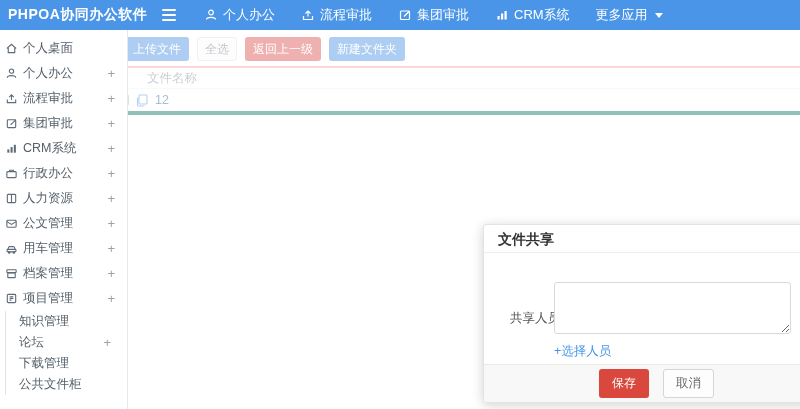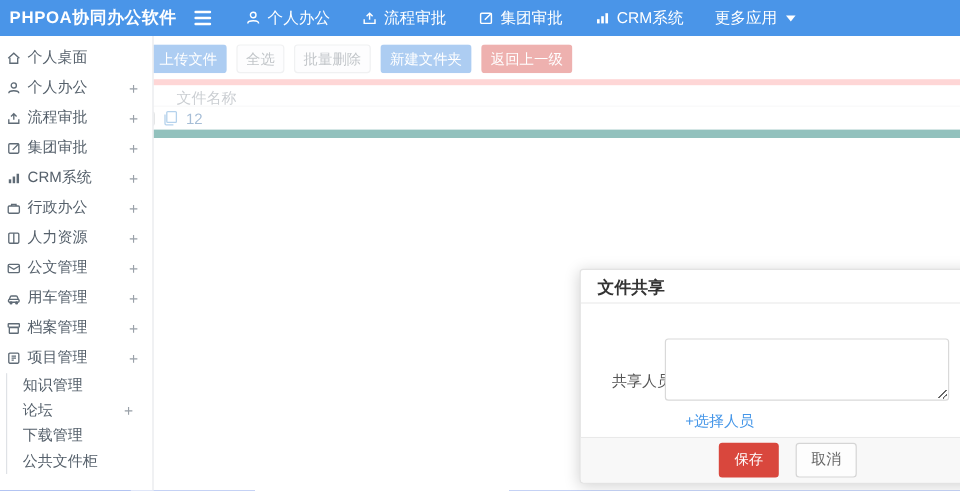--- a/index.html
+++ b/index.html
@@ -38,43 +38,43 @@
                 border-bottom:1px solid #f0f1f2; font-size:12.5px; color:#98a1ab; }
   .toolbar { display:flex; gap:8px; padding:7px 0 0 16px; }
   .btn { height:24px; line-height:22px; font-size:12px; padding:0 7px; border-radius:3px;
          cursor:pointer; border:1px solid transparent; display:flex; align-items:center; gap:4px; white-space:nowrap; }
   .btn-primary { background:#4a90e2; color:#fff; }
   .btn-default { background:#fafbfc; border-color:#dddfe2; color:#777f88; }
   .btn-danger  { background:#d9534f; color:#fff; }
   .btn .caret-gray { width:0; height:0; border-left:3.5px solid transparent; border-right:3.5px solid transparent;
                      border-top:4px solid #8a939c; }
   .ftable { margin-top:5px; }
-  .ftable-head { height:23px; line-height:23px; border-top:5px solid #fca5a5; border-bottom:1px solid #f0f1f2;
-                 padding-left:38px; font-size:12.5px; color:#8b939c; }
+  .ftable-head { height:23px; line-height:23px; border-top:2px solid #fca5a5; border-bottom:1px solid #f0f1f2;
+                 padding-left:38px; font-size:12.5px; color:#8b939c;font-family:Liberation Mono, monospace; }
   .frow { height:26px; display:flex; align-items:center; gap:7px; padding-left:8px;
-          border-bottom:7px solid #0f766e; font-size:12.5px; color:#3a6ea5; }
+          border-bottom:4px solid #0f766e; font-size:12.5px; color:#3a6ea5; }
   .cbx { width:12px; height:12px; border:1px solid #b5b9bd; border-radius:2px; background:#fff;
          position:relative; cursor:pointer; flex:0 0 auto; }
   .cbx::after { content:""; position:absolute; left:3px; top:0px; width:4px; height:7px;
                 border-right:1.5px solid #8f979e; border-bottom:1.5px solid #8f979e; transform:rotate(40deg); }
   .mask { position:absolute; inset:0; background:rgba(255,255,255,0.55); z-index:5; }
 
   
   .modal { position:absolute; left:483px; top:224px; width:347px; height:179px; background:#fff; z-index:30;
            border:1px solid #e3e3e3; border-radius:3px; box-shadow:0 2px 12px rgba(0,0,0,0.18);
            display:flex; flex-direction:column; }
   .modal-header { height:28px; line-height:28px; padding-left:14px; font-size:14px; font-weight:bold;
                   color:#333; border-bottom:1px solid #ececec; flex:0 0 auto; }
   .modal-body { flex:1 1 auto; position:relative; }
   .field-label { position:absolute; left:26px; top:57px; font-size:12.5px; color:#555; }
   .share-textarea { position:absolute; left:70px; top:29px; width:237px; height:52px;
                     border:1px solid #d9d9d9; border-radius:3px; resize:both; font-size:12px;
                     font-family:"Liberation Sans","DejaVu Sans",sans-serif; color:#333; outline:none; }
   .select-link { position:absolute; left:70px; top:90px; font-size:12.5px; color:#4596e8;
-                 text-decoration:none; cursor:pointer;margin-left:17px; }
+                 text-decoration:none; cursor:pointer; }
   .modal-footer { flex:0 0 auto; height:38px; background:#f8f8f8; border-top:1px solid #e9e9e9;
                   display:flex; align-items:center; justify-content:center; gap:14px;
                   border-radius:0 0 3px 3px; }
   .btn-save { background:#d9473d; color:#fff; border:none; border-radius:3px; font-size:12px;
               padding:6px 13px; cursor:pointer; font-family:inherit; }
   .btn-cancel { background:#fdfdfd; color:#666; border:1px solid #d5d5d5; border-radius:3px; font-size:12.5px;
                 padding:5px 12px; cursor:pointer; font-family:Liberation Serif, serif; }
   svg { display:block; }
 </style>
 </head>
@@ -270,28 +270,25 @@
 
   <main class="content">
 
     <div class="toolbar">
       <button class="btn btn-primary">
           <span>上传文件</span>
         </button>
       <button class="btn btn-default">
           <span>全选</span>
         </button>
-      <button class="btn btn-default">
-          <span>批量删除</span>
+      <button class="btn btn-danger">
+          <span>返回上一级</span>
         </button>
       <button class="btn btn-primary">
           <span>新建文件夹</span>
-        </button>
-      <button class="btn btn-danger">
-          <span>返回上一级</span>
         </button>
     </div>
 
     <div class="ftable">
       <div class="ftable-head">文件名称</div>
       <div class="frow">
         <span class="cbx"></span>
         <span>
           <svg width="12" height="13" viewBox="0 0 12 13" fill="none" stroke="#5b9bd5" stroke-width="1.1">
               <rect x="3" y="1" width="8" height="9" rx="0.8"></rect>

